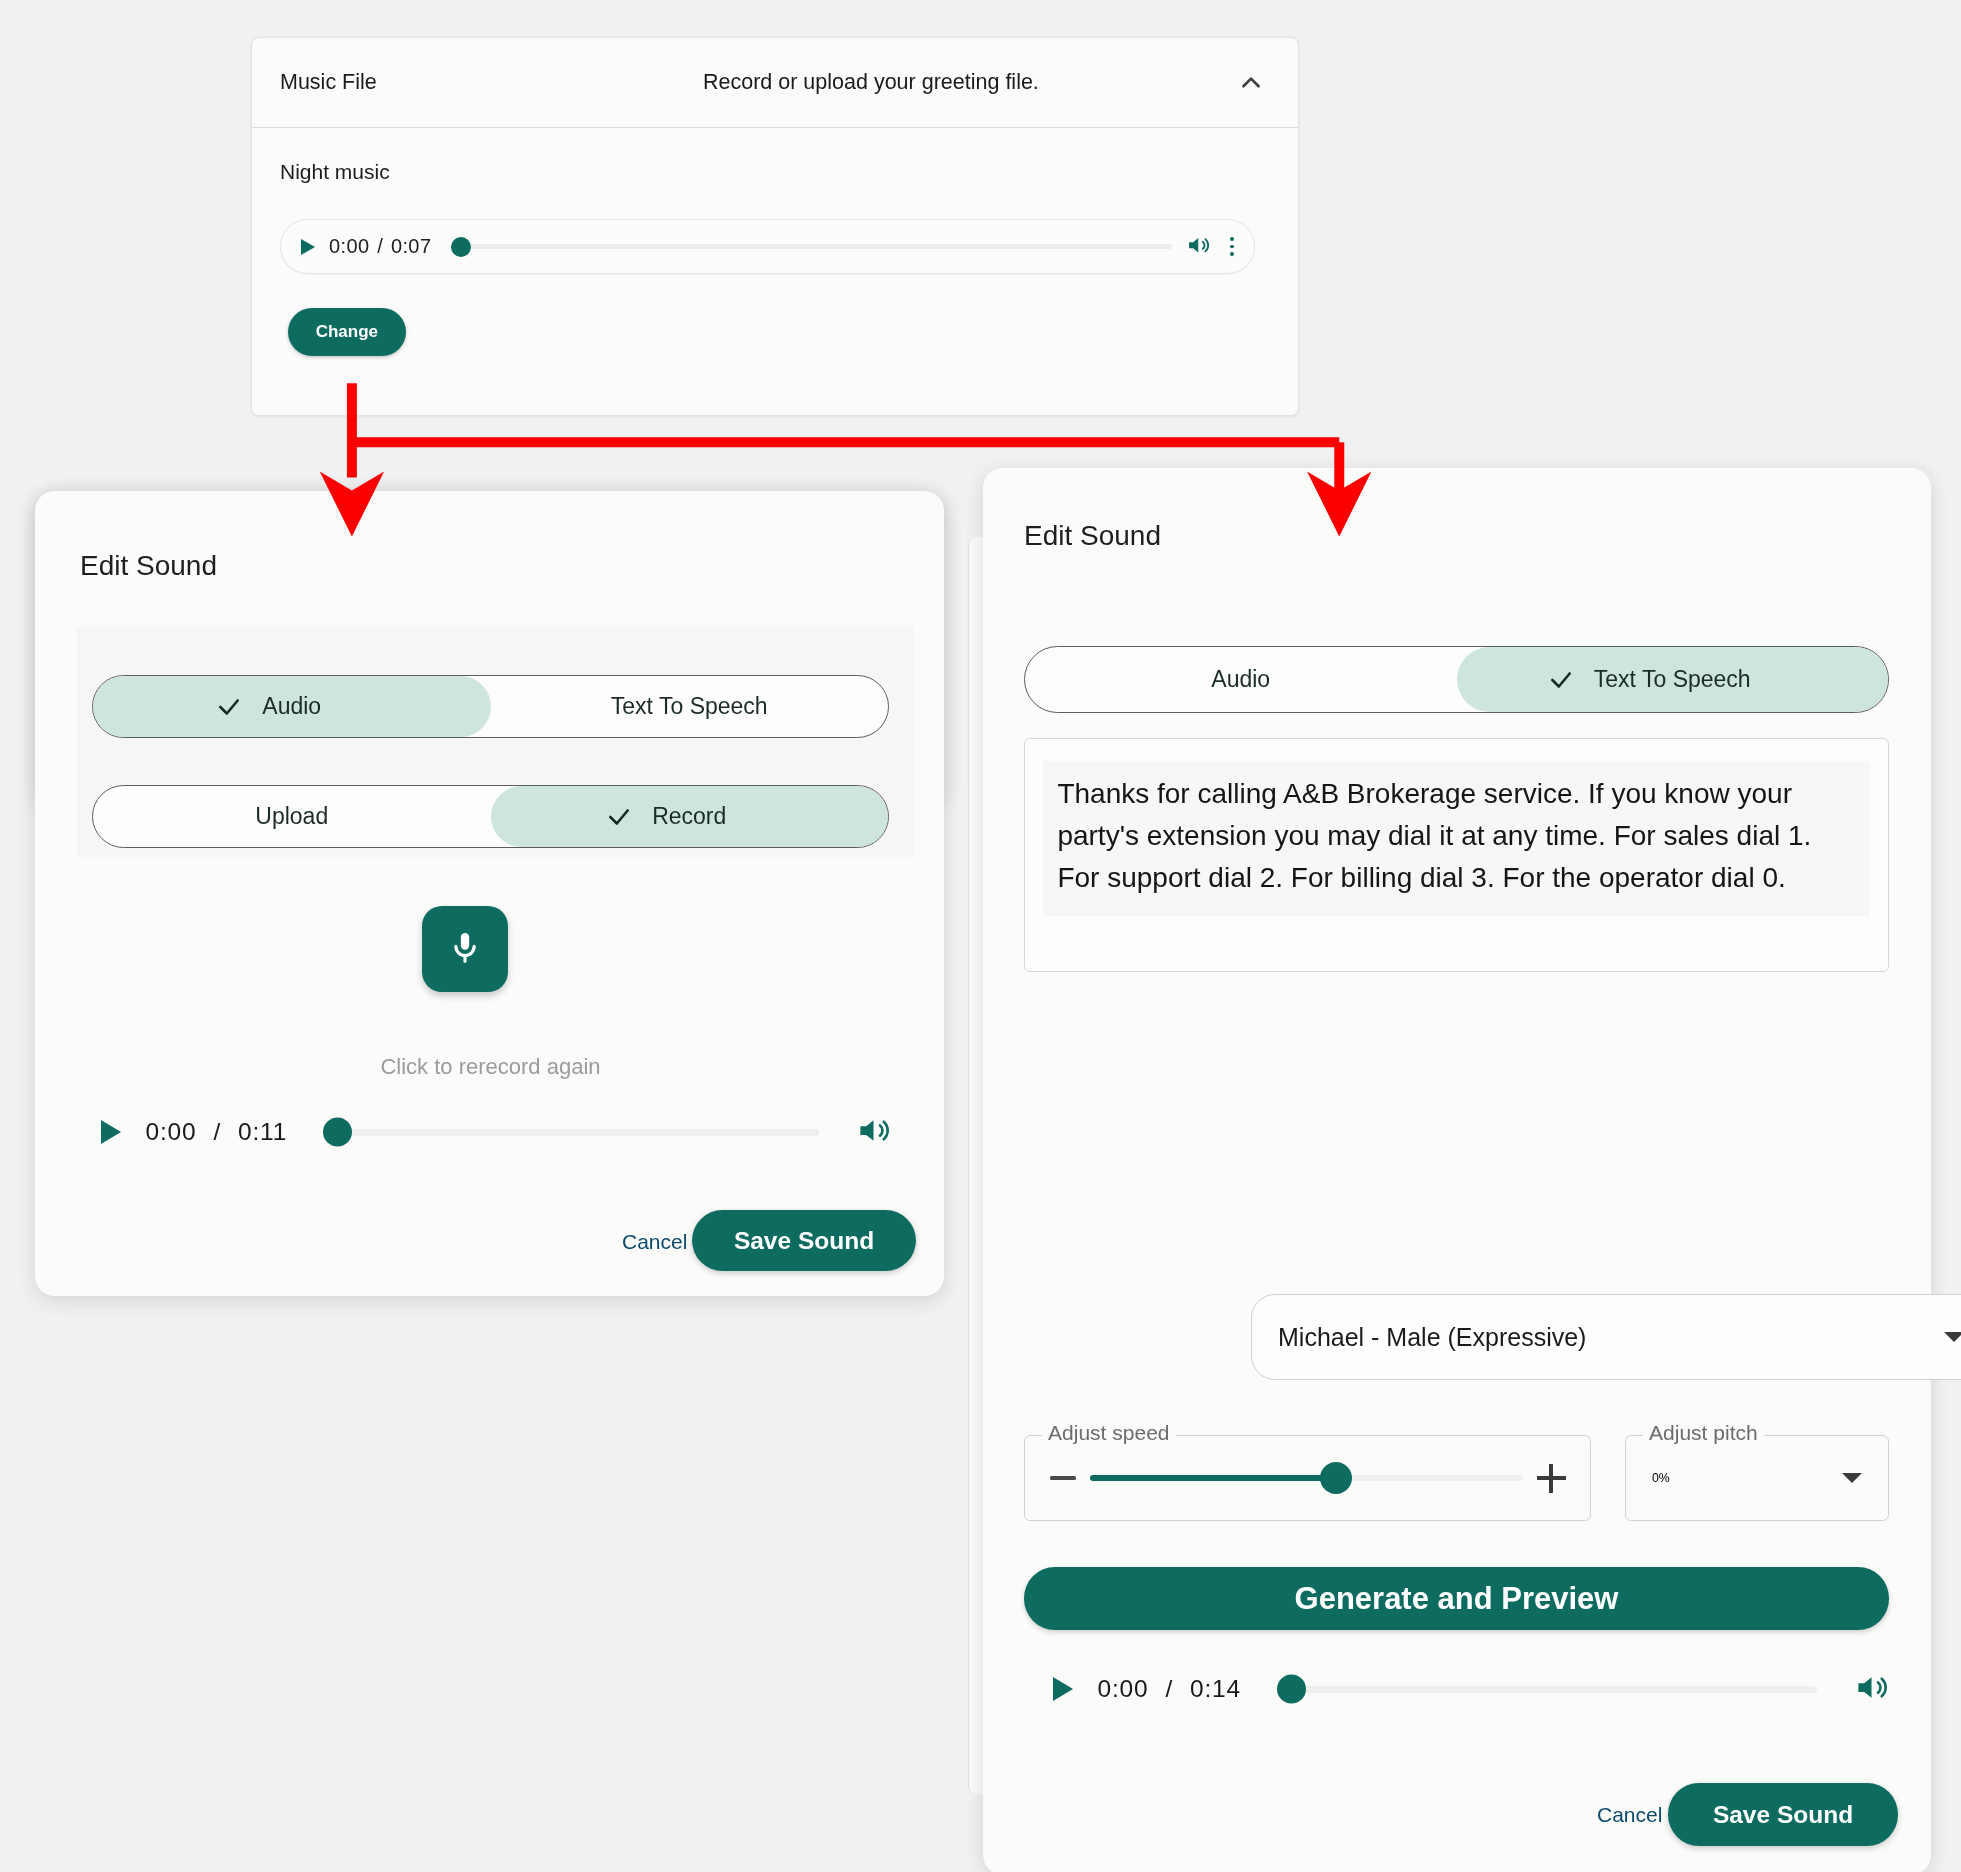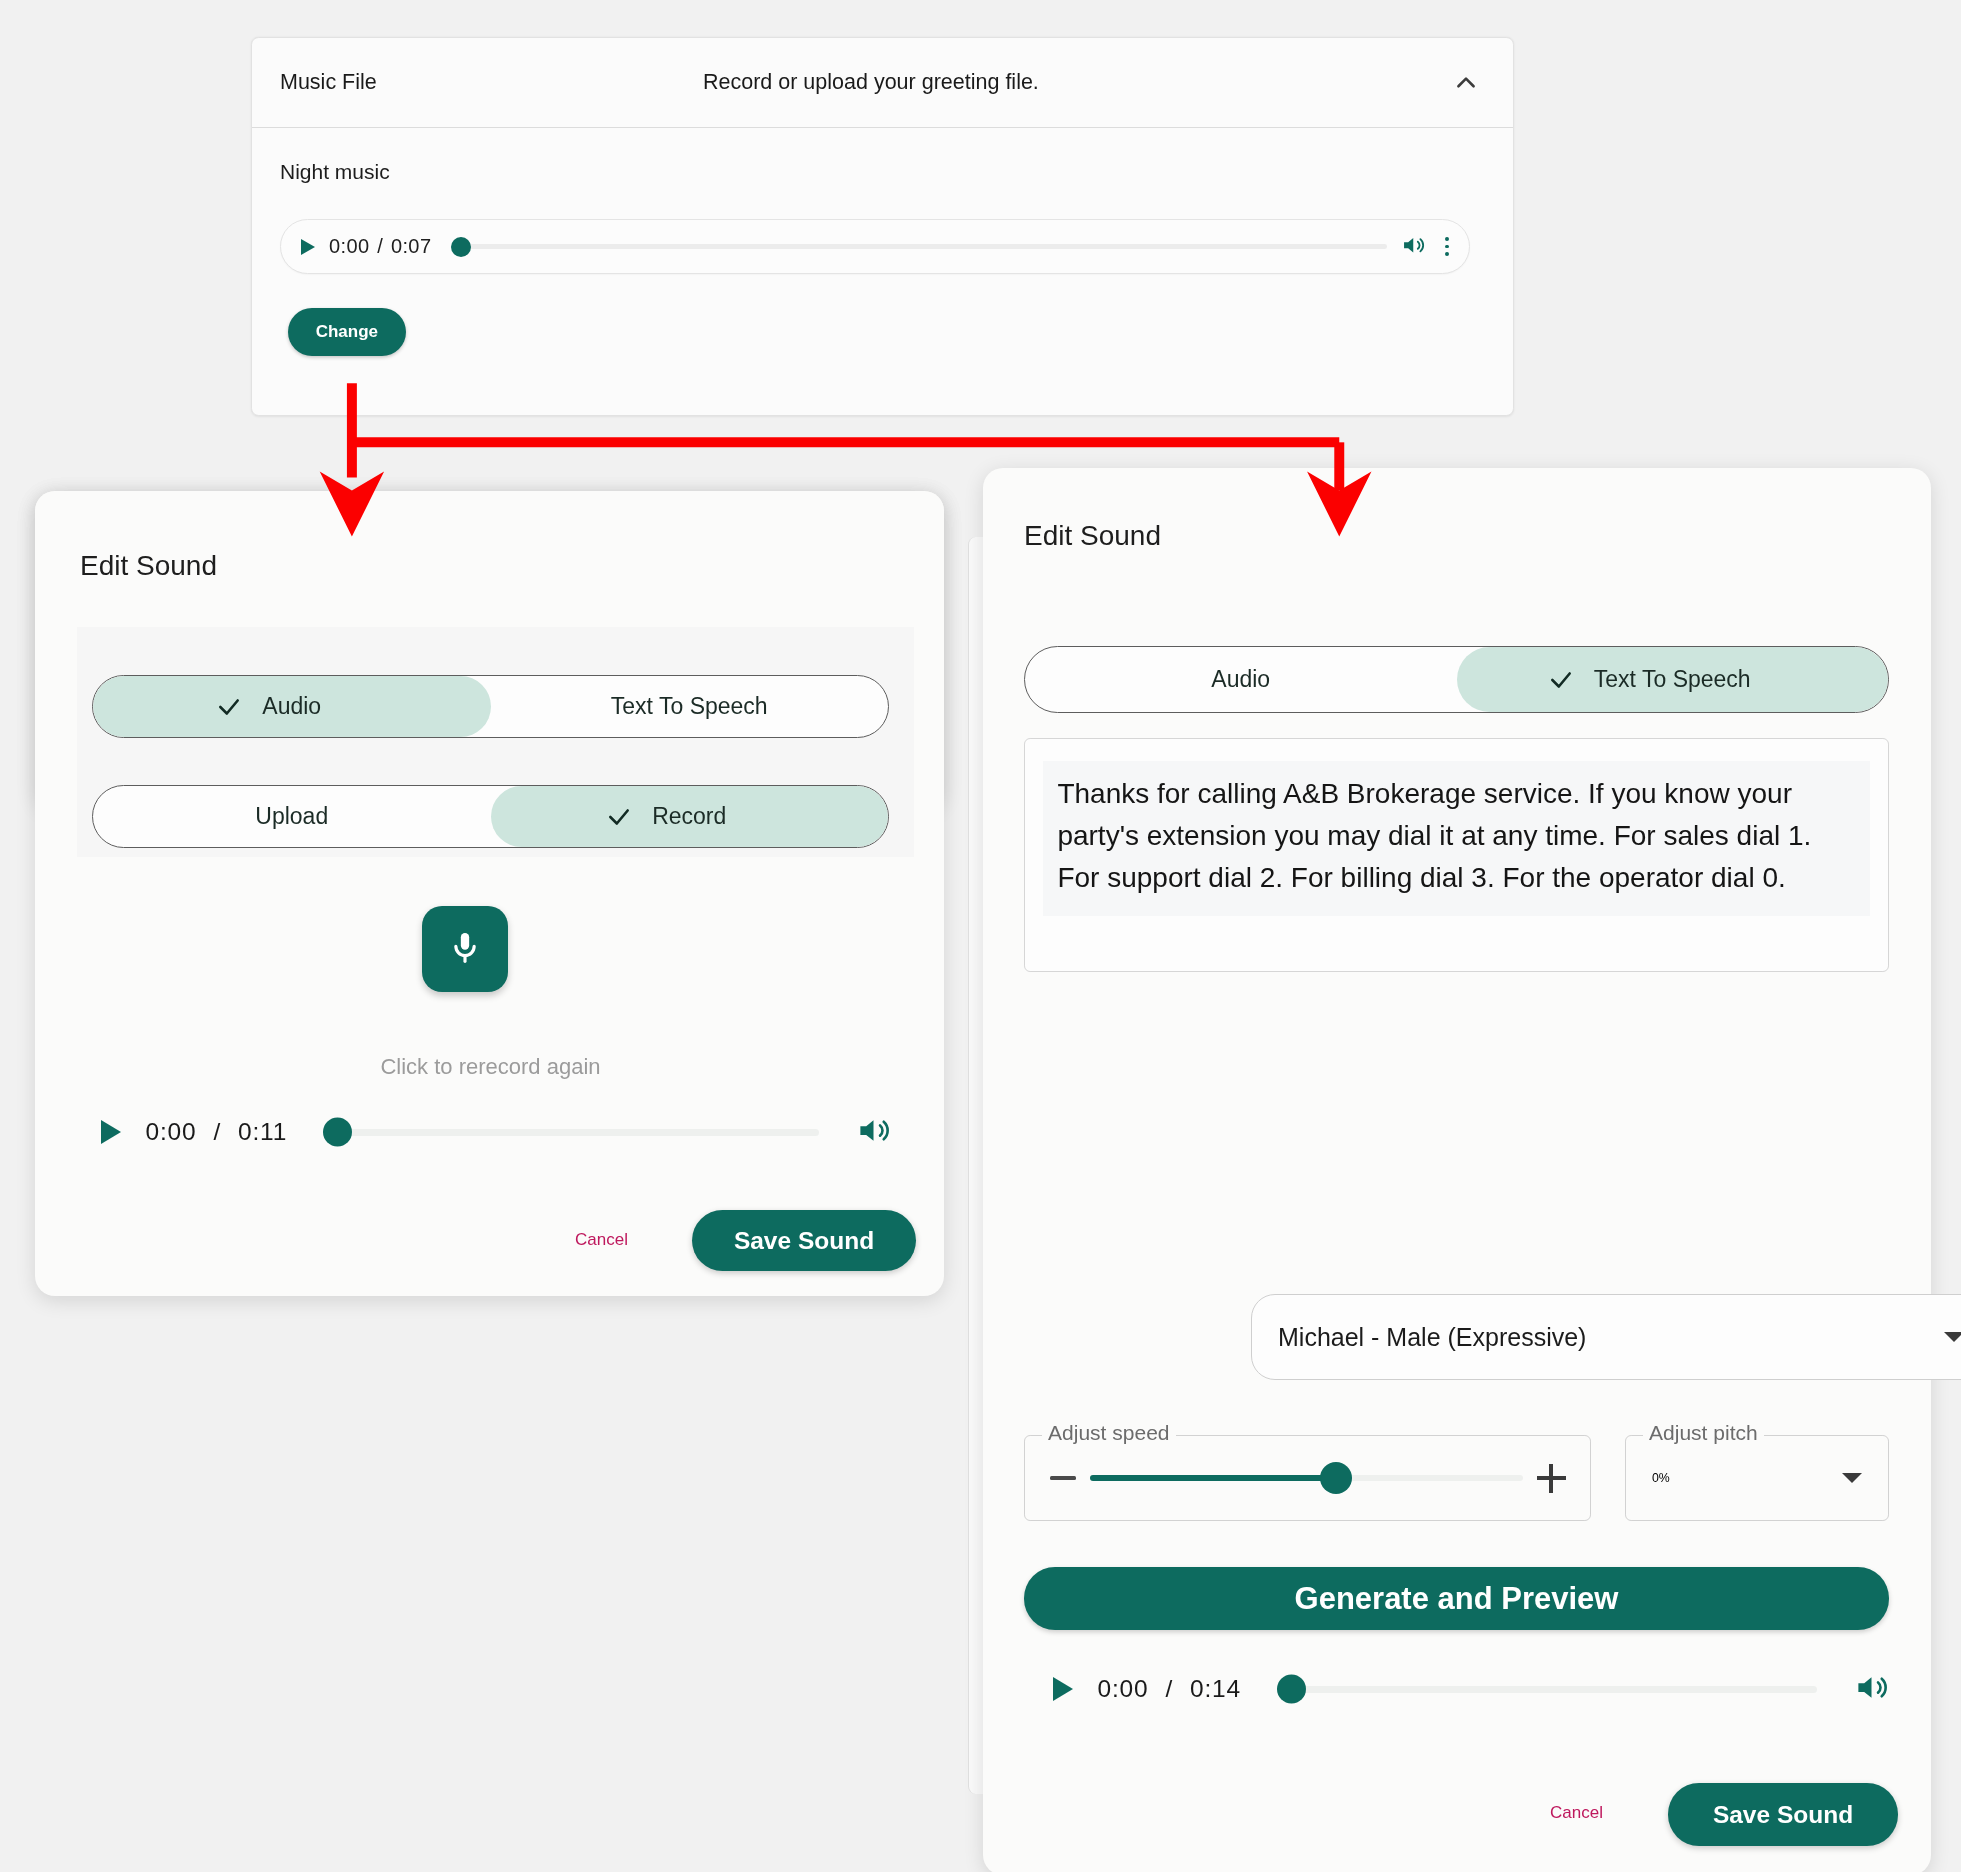--- a/index.html
+++ b/index.html
@@ -6,21 +6,21 @@
   html, body {
     width: 1961px; height: 1872px;
     background: #f1f1f1;
     font-family: "Liberation Sans", sans-serif;
     overflow: hidden;
   }
   #stage { position: relative; width: 1961px; height: 1872px; }
 
   
   .music-card {
-    position: absolute; left: 251px; top: 37px; width: 1263px; height: 379px;
+    position: absolute; left: 251px; top: 37px; width: 1048px; height: 379px;
     background: #fbfbfb; border: 0.8px solid #e2e2e2; border-radius: 7.7px;
     box-shadow: 0 0.8px 2.3px rgba(0,0,0,.07);
   }
   .music-head { height: 90px; display: flex; align-items: center; position: relative;
     border-bottom: 0.8px solid #dcdcdc; }
   .music-head .title { margin-left: 28px; font-size: 21.5px; color: #1a1a1a; }
   .music-head .subtitle { position: absolute; left: 451px; font-size: 21.5px; color: #1a1a1a; }
   .chev { position: absolute; right: 34px; width: 26px; height: 26px; }
   .chev svg { width: 26px; height: 26px; display:block; }
 
@@ -95,22 +95,22 @@
   .player { position: absolute; display: flex; align-items: center; }
   .pl-play { width: 0; height: 0; border-left: 20px solid #0d6b5f;
     border-top: 12.3px solid transparent; border-bottom: 12.3px solid transparent; }
   .pl-time { font-size: 24.5px; color: #1a1a1a; margin-left: 24.5px; white-space: nowrap; letter-spacing: 0.8px; }
   .pl-track { height: 7px; background: #eef0ee; border-radius: 3.8px; position: relative; }
   .pl-thumb { position: absolute; left: -12.3px; top: 50%; transform: translateY(-50%);
     width: 29px; height: 29px; border-radius: 50%; background: #0d6b5f; }
 
   
   .btn-cancel {
-    position: absolute; background: none; border: none; color: #be185d;
-    font-size: 17px; cursor: pointer; font-family: "Liberation Sans", sans-serif;
+    position: absolute; background: none; border: none; color: #0c4a6e;
+    font-size: 21px; cursor: pointer; font-family: "Liberation Sans", sans-serif; margin-left: 47px;
   }
   .btn-save {
     position: absolute; background: #0d6b5f; border: none; color: #fff;
     font-size: 24.5px; font-weight: bold; border-radius: 31px; cursor: pointer;
     font-family: "Liberation Sans", sans-serif; box-shadow: 0 2.3px 6.1px rgba(0,0,0,.2);
   }
 
   
   .tts-box {
     position: absolute; left: 1024px; top: 738px; width: 865px; height: 234px;

